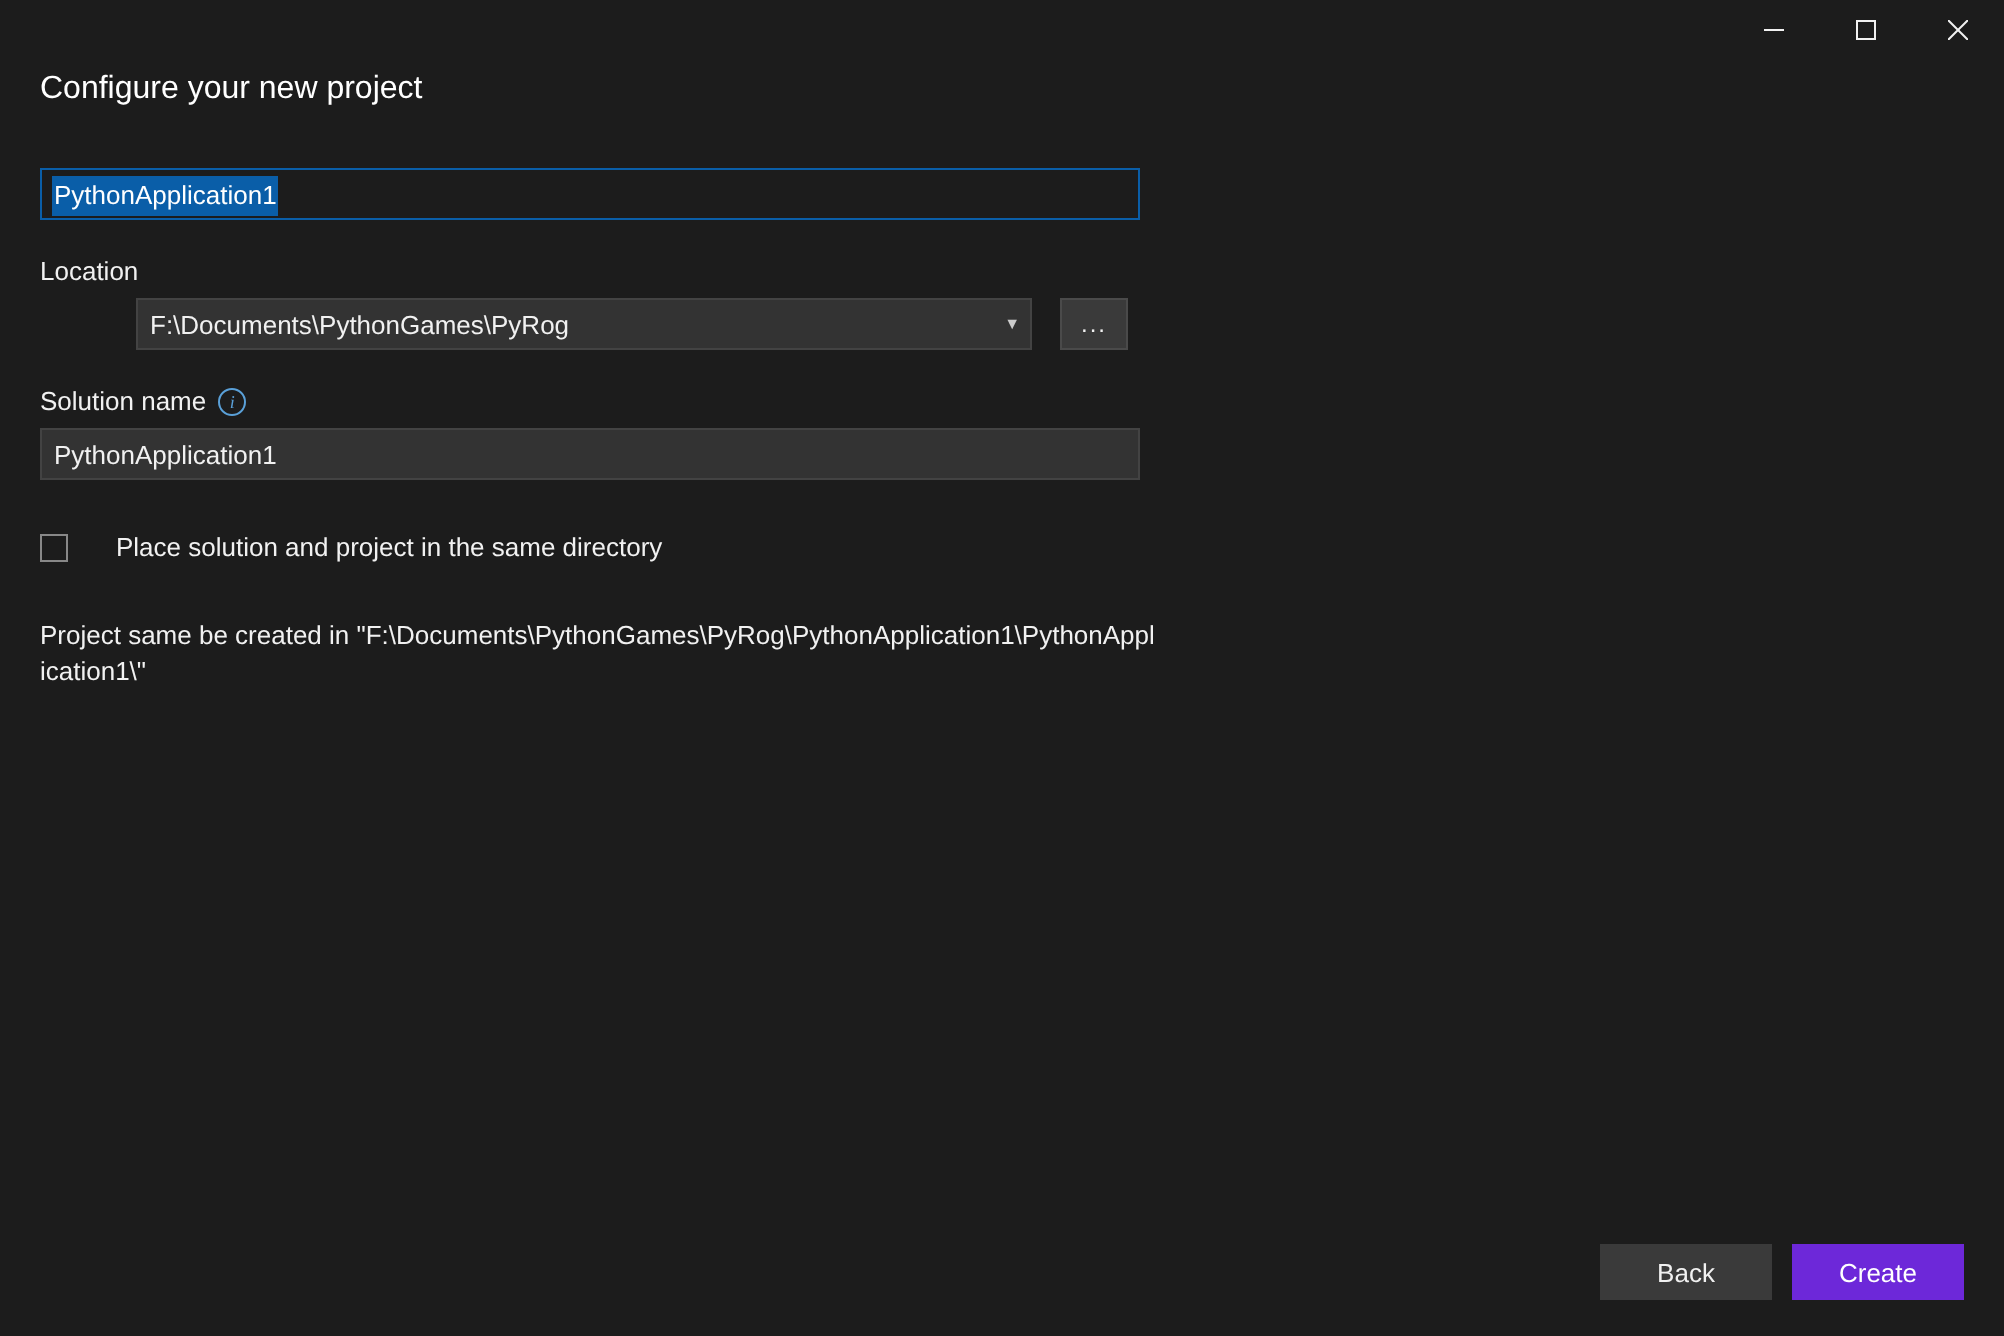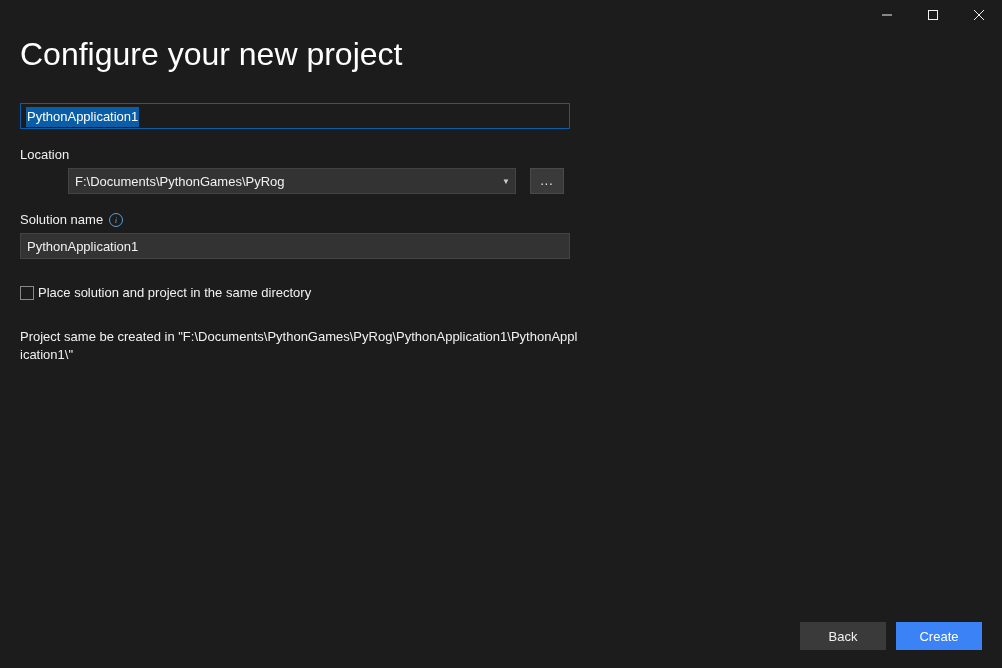--- a/index.html
+++ b/index.html
@@ -30,21 +30,21 @@
       justify-content: center;
       color: #f1f1f1;
       font-size: 10px;
       cursor: pointer;
     }
     .win-btn svg { stroke: #f1f1f1; }
     .main {
       padding: 0 20px;
     }
     .heading {
-      font-size: 32px;
+      font-size: 16px;
       font-weight: 400;
       margin-top: 6px;
       margin-bottom: 30px;
       color: #ffffff;
     }
     .subhead-row {
       display: flex;
       align-items: center;
       gap: 12px;
       margin-bottom: 22px;
@@ -134,21 +134,21 @@
       align-items: center;
       justify-content: center;
       font-size: 9px;
       color: #5aa0d8;
       font-style: italic;
       font-family: Georgia, serif;
     }
     .checkbox-row {
       display: flex;
       align-items: center;
-      gap: 4px;
+      gap: 24px;
       margin-top: 26px;
       margin-bottom: 28px;
     }
     .checkbox {
       width: 14px;
       height: 14px;
       border: 1px solid #888;
       background: transparent;
       cursor: pointer;
     }
@@ -176,21 +176,21 @@
       border: none;
       font-size: 13px;
       cursor: pointer;
       padding: 0 4px;
     }
     .btn-back {
       background: #3a3a3a;
       color: #f1f1f1;
     }
     .btn-create {
-      background: #3b82f6;
+      background: #6d28d9;
       color: #ffffff;
     }
     
     .sel-highlight {
       display: inline-block;
       background: #0a5ea8;
       color: #ffffff;
       padding: 0 1px;
       line-height: 20px;
       margin-top: 2px;

